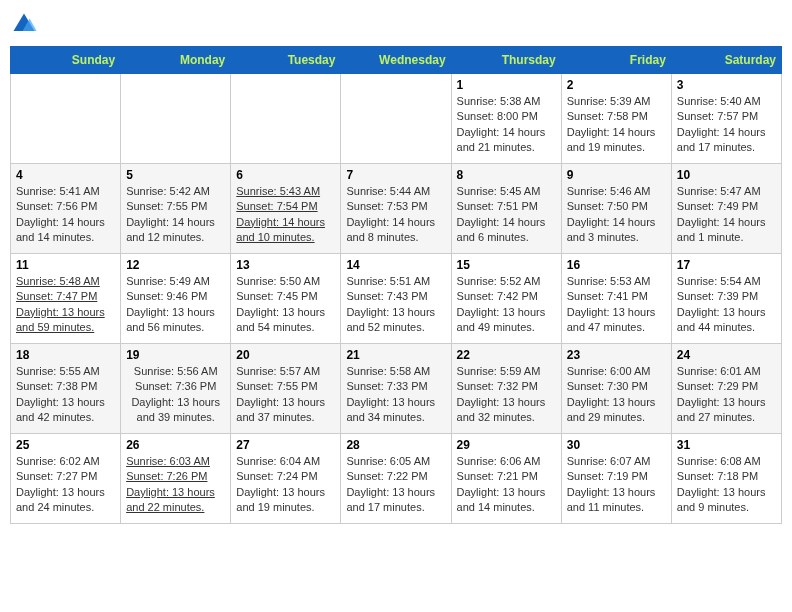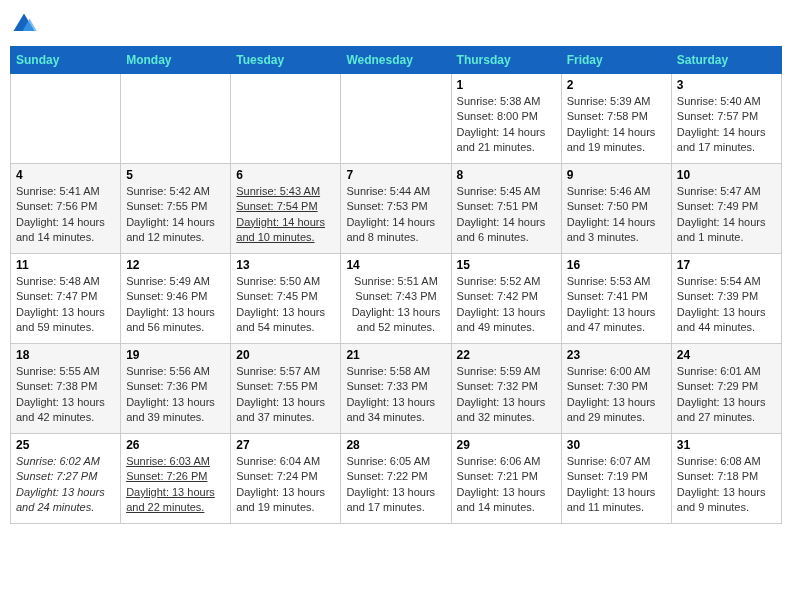--- a/index.html
+++ b/index.html
@@ -48,22 +48,22 @@
       font-weight: normal;
       color: #444;
     }
     table {
       width: 100%;
       border-collapse: collapse;
       font-size: 11px;
     }
     thead tr th {
       background-color: #1565c0;
-      color: #5eead4;
-      text-align: left;
+      color: #bef264;
+      text-align: right;
       padding: 6px 5px;
       font-size: 12px;
       font-weight: bold;
       border: 1px solid #1565c0;
     }
     tbody tr td {
       border: 1px solid #ccc;
       vertical-align: top;
       padding: 4px 5px;
       width: calc(100% / 7);
@@ -198,42 +198,42 @@
           <div class="day-number">10</div>
           <div class="day-info" style="white-space: pre-line;">Sunrise: 5:47 AM
 Sunset: 7:49 PM
 Daylight: 14 hours
 and 1 minute.</div>
         </td>
       </tr>
       <tr>
         <td>
           <div class="day-number">11</div>
-          <div class="day-info" style="white-space: pre-line;">Sunrise: 5:48 AM
+          <div class="day-info" style="white-space: pre-line; text-decoration: underline;">Sunrise: 5:48 AM
 Sunset: 7:47 PM
 Daylight: 13 hours
 and 59 minutes.</div>
         </td>
         <td>
           <div class="day-number">12</div>
           <div class="day-info" style="white-space: pre-line;">Sunrise: 5:49 AM
 Sunset: 9:46 PM
 Daylight: 13 hours
 and 56 minutes.</div>
         </td>
         <td>
           <div class="day-number">13</div>
           <div class="day-info" style="white-space: pre-line;">Sunrise: 5:50 AM
 Sunset: 7:45 PM
 Daylight: 13 hours
 and 54 minutes.</div>
         </td>
         <td>
           <div class="day-number">14</div>
-          <div class="day-info" style="white-space: pre-line; text-align: center;">Sunrise: 5:51 AM
+          <div class="day-info" style="white-space: pre-line;">Sunrise: 5:51 AM
 Sunset: 7:43 PM
 Daylight: 13 hours
 and 52 minutes.</div>
         </td>
         <td>
           <div class="day-number">15</div>
           <div class="day-info" style="white-space: pre-line;">Sunrise: 5:52 AM
 Sunset: 7:42 PM
 Daylight: 13 hours
 and 49 minutes.</div>
@@ -256,21 +256,21 @@
       <tr>
         <td>
           <div class="day-number">18</div>
           <div class="day-info" style="white-space: pre-line;">Sunrise: 5:55 AM
 Sunset: 7:38 PM
 Daylight: 13 hours
 and 42 minutes.</div>
         </td>
         <td>
           <div class="day-number">19</div>
-          <div class="day-info" style="white-space: pre-line;">Sunrise: 5:56 AM
+          <div class="day-info" style="white-space: pre-line; text-align: center;">Sunrise: 5:56 AM
 Sunset: 7:36 PM
 Daylight: 13 hours
 and 39 minutes.</div>
         </td>
         <td>
           <div class="day-number">20</div>
           <div class="day-info" style="white-space: pre-line;">Sunrise: 5:57 AM
 Sunset: 7:55 PM
 Daylight: 13 hours
 and 37 minutes.</div>
@@ -300,21 +300,21 @@
           <div class="day-number">24</div>
           <div class="day-info" style="white-space: pre-line;">Sunrise: 6:01 AM
 Sunset: 7:29 PM
 Daylight: 13 hours
 and 27 minutes.</div>
         </td>
       </tr>
       <tr>
         <td>
           <div class="day-number">25</div>
-          <div class="day-info" style="white-space: pre-line; font-style: italic;">Sunrise: 6:02 AM
+          <div class="day-info" style="white-space: pre-line;">Sunrise: 6:02 AM
 Sunset: 7:27 PM
 Daylight: 13 hours
 and 24 minutes.</div>
         </td>
         <td>
           <div class="day-number">26</div>
           <div class="day-info" style="white-space: pre-line; text-decoration: underline;">Sunrise: 6:03 AM
 Sunset: 7:26 PM
 Daylight: 13 hours
 and 22 minutes.</div>

